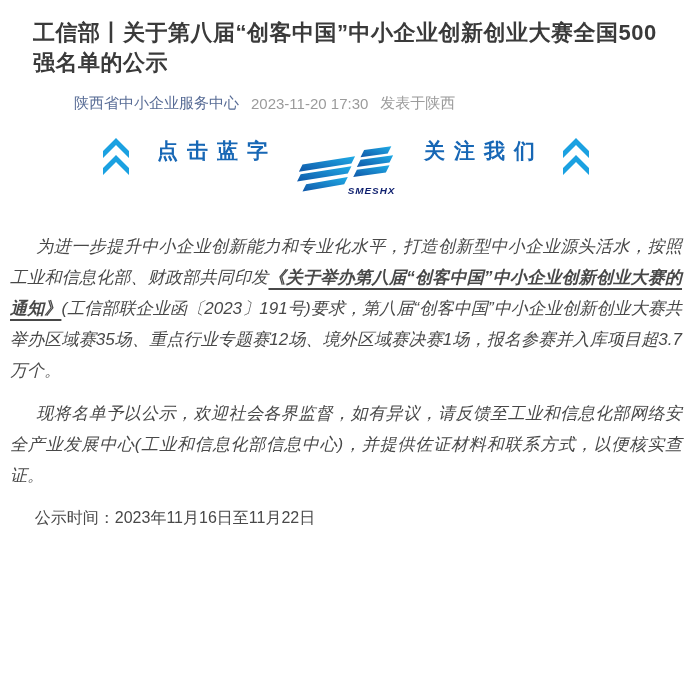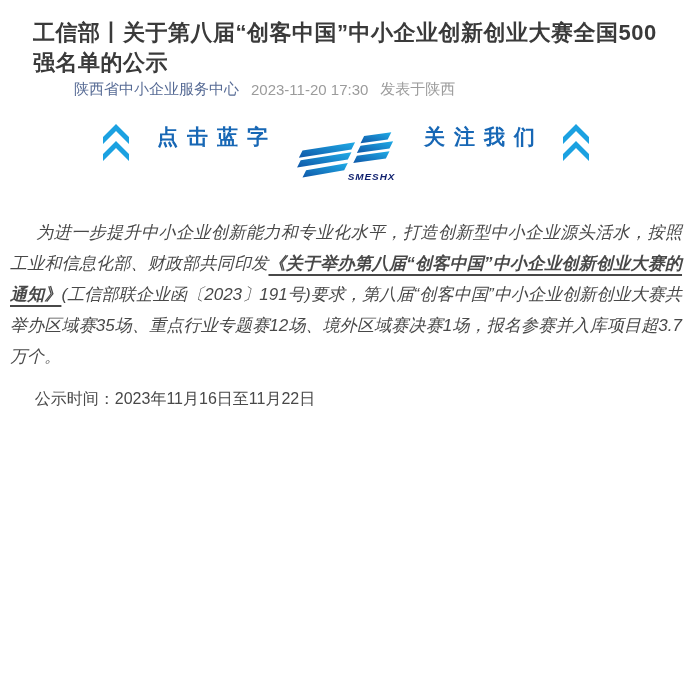--- a/index.html
+++ b/index.html
@@ -5,21 +5,21 @@
   html,body{margin:0;padding:0;background:#fff;}
   .page{
     width:692px;height:695px;box-sizing:border-box;
     background:#ffffff;overflow:hidden;
     padding:14px 8px 0;
     font-family:"Liberation Sans","DejaVu Sans",sans-serif;
   }
   .header{padding:0 25px;}
   .title{
     font-size:22px;line-height:30px;font-weight:700;color:#3a3a3a;
-    margin:4px 0 2px;letter-spacing:.5px;
+    margin:4px 0 16px;letter-spacing:.5px;
   }
   .meta{
     display:flex;align-items:center;gap:12px;
     font-size:15px;color:#9b9b9b;white-space:nowrap;
   }
   .meta .author{color:#576b95;cursor:pointer;padding-left:41px;}
   .banner{
     margin:24px 0 4px;height:82px;
     display:flex;justify-content:center;gap:18px;
     cursor:pointer;
@@ -99,18 +99,19 @@
     <svg class="chev" width="28" height="42" viewBox="0 0 28 42">
       <path d="M14 1 L27 14 L27 21 L14 8 L1 21 L1 14 Z"></path>
       <path d="M14 18 L27 31 L27 38 L14 25 L1 38 L1 31 Z"></path>
     </svg>
   </div>
 
   <div class="body-text">
     <p class="body"><span>为进一步提升中小企业创新能力和专业化水平，打造创新型中小企业源头活水，按照工业和信息化部、财政部共同印发</span><span class="notice-link">《关于举办第八届“创客中国”中小企业创新创业大赛的通知》</span><span>(工信部联企业函〔2023〕191号)要求，第八届“创客中国”中小企业创新创业大赛共举办区域赛35场、重点行业专题赛12场、境外区域赛决赛1场，报名参赛并入库项目超3.7万个。</span></p>
 
 
+    <p class="body">现将名单予以公示，欢迎社会各界监督，如有异议，请反馈至工业和信息化部网络安全产业发展中心(工业和信息化部信息中心)，并提供佐证材料和联系方式，以便核实查证。</p>
 
     <p class="contact">公示时间：2023年11月16日至11月22日</p>
 
   </div>
 
 </div>
 
 </body></html>

